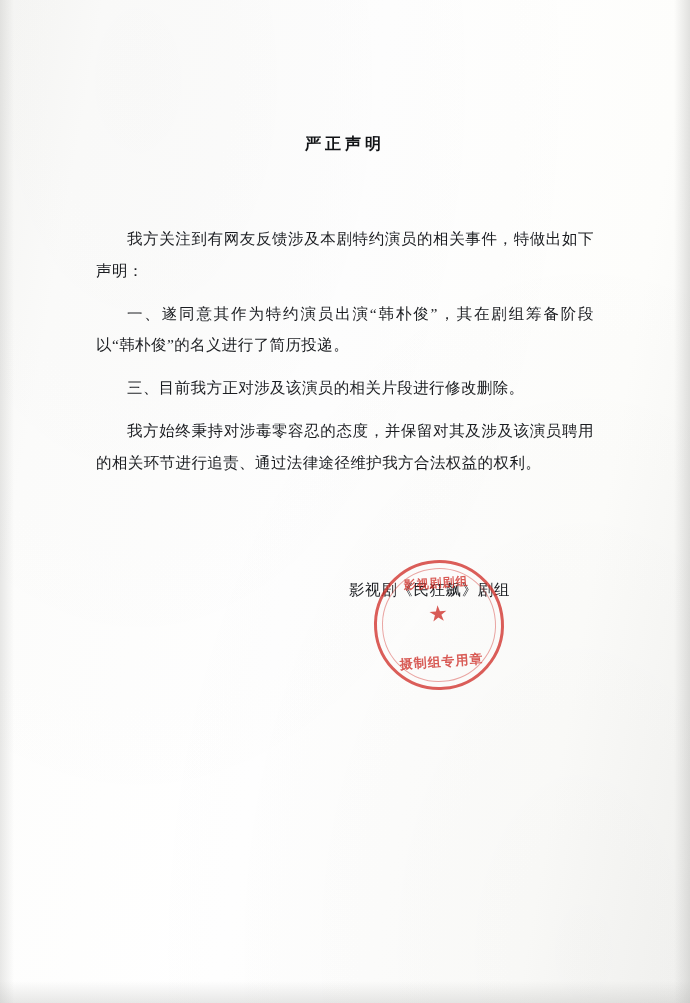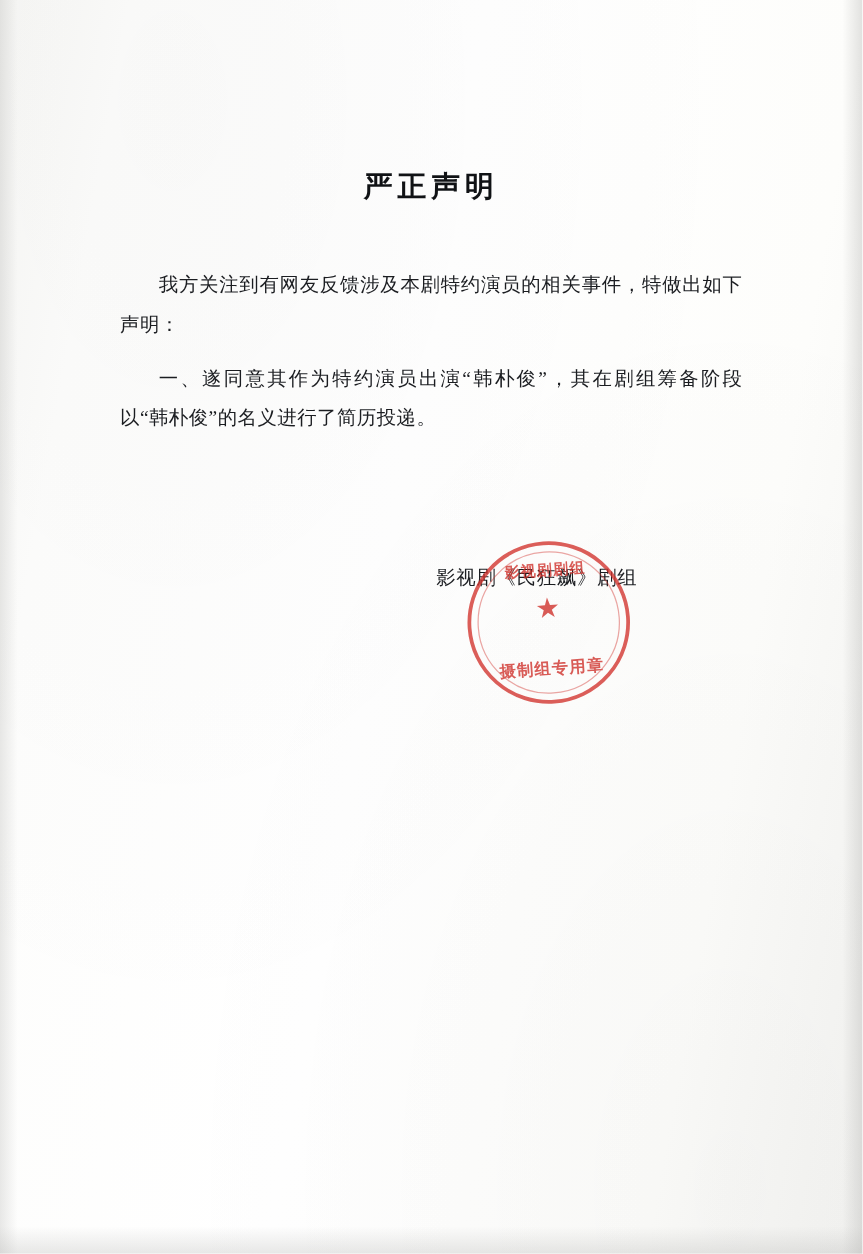--- a/index.html
+++ b/index.html
@@ -59,29 +59,29 @@
   .doc-body {
     position: relative;
     padding: 0 96px;
     z-index: 2;
   }
 
   .doc-title {
     margin: 0;
     padding-top: 134px;
     text-align: center;
-    font-size: 23px;
+    font-size: 16px;
     font-weight: bold;
     letter-spacing: 4px;
     color: #101215;
     font-family: "Liberation Serif", "DejaVu Serif", serif;
   }
 
   .doc-content {
-    margin-top: 48px;
+    margin-top: 68px;
   }
 
   .para {
     margin: 0 0 11px 0;
     font-size: 15.5px;
     line-height: 2.05;
     text-align: justify;
     text-justify: inter-ideograph;
     text-indent: 2em;
     color: #1b1d21;
@@ -163,20 +163,22 @@
   <div class="edge-right"></div>
   <div class="edge-bottom"></div>
 
   <div class="doc-body">
 
     <h1 class="doc-title">严正声明</h1>
 
     <div class="doc-content">
       <p class="para">我方关注到有网友反馈涉及本剧特约演员的相关事件，特做出如下声明：</p>
       <p class="para">一、遂同意其作为特约演员出演“韩朴俊”，其在剧组筹备阶段以“韩朴俊”的名义进行了简历投递。</p>
+      <p class="para">三、目前我方正对涉及该演员的相关片段进行修改删除。</p>
+      <p class="para">我方始终秉持对涉毒零容忍的态度，并保留对其及涉及该演员聘用的相关环节进行追责、通过法律途径维护我方合法权益的权利。</p>
     </div>
 
     <div class="signature-block">
       <div class="sig-line">影视剧《民狂飙》剧组</div>
 
       <div class="stamp">
         <div class="stamp-arc">影视剧剧组</div>
         <div class="stamp-star">★</div>
         <div class="stamp-bottom">摄制组专用章</div>
       </div>

